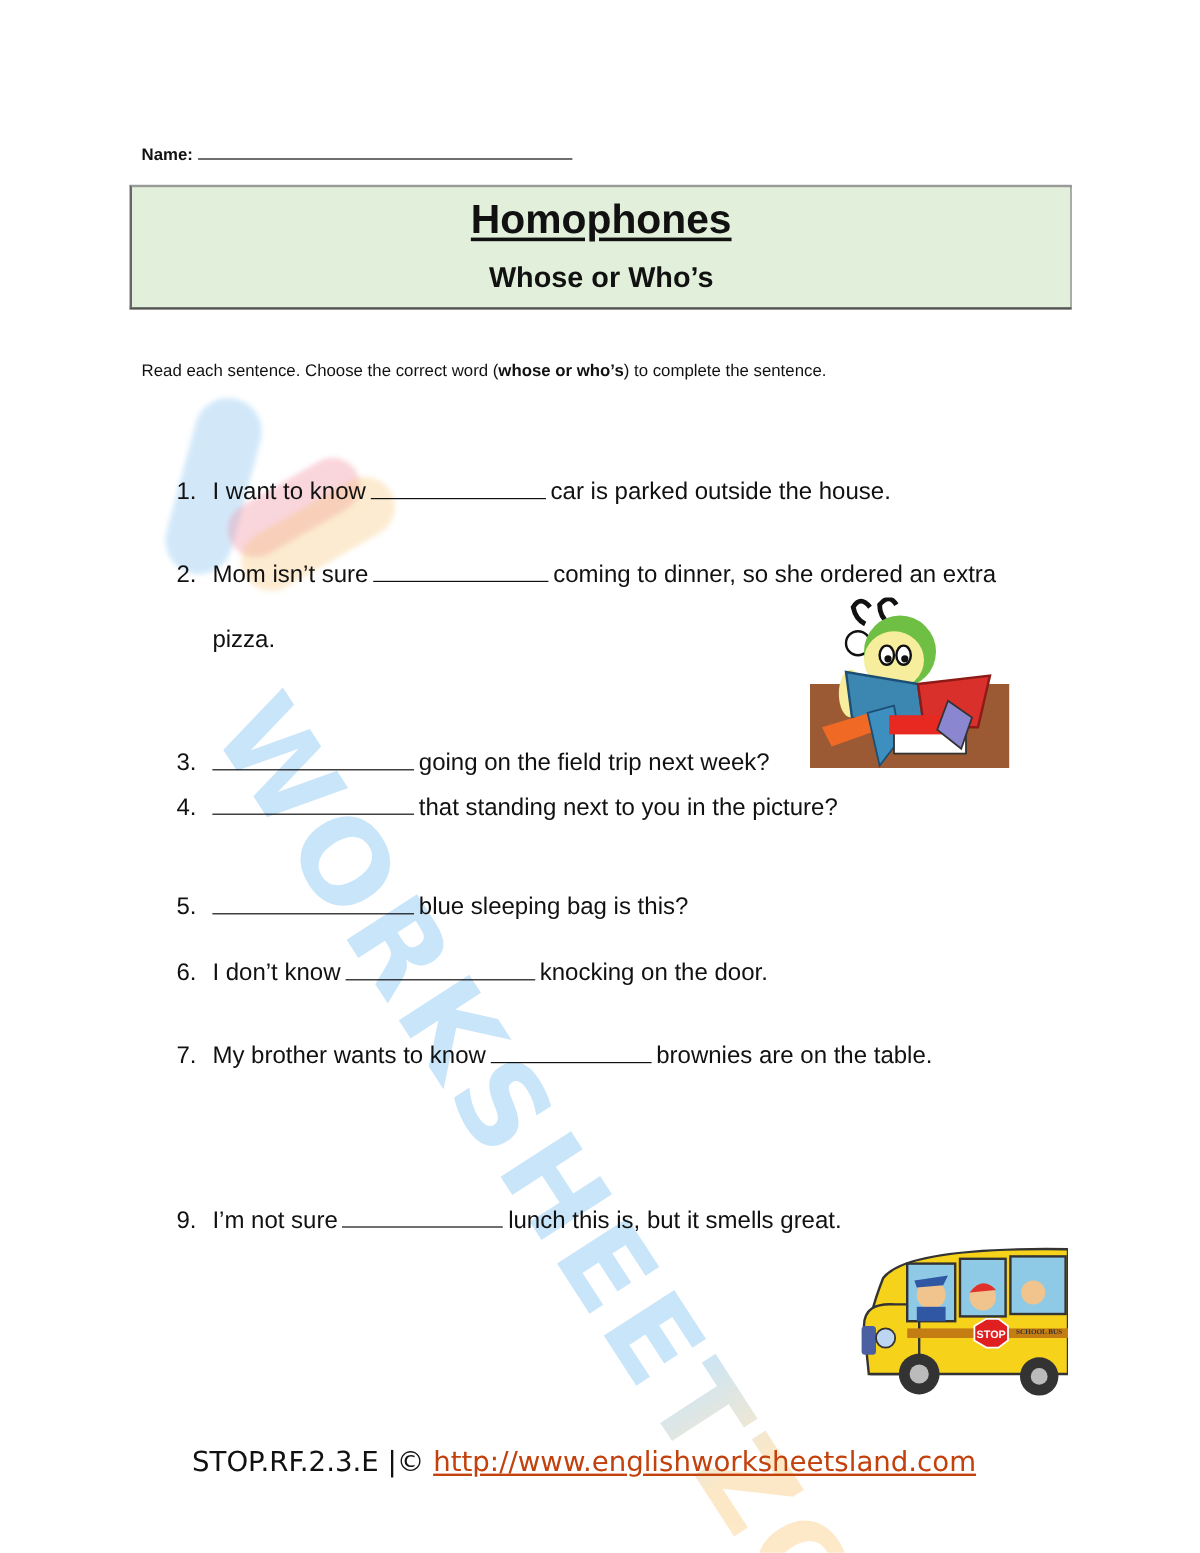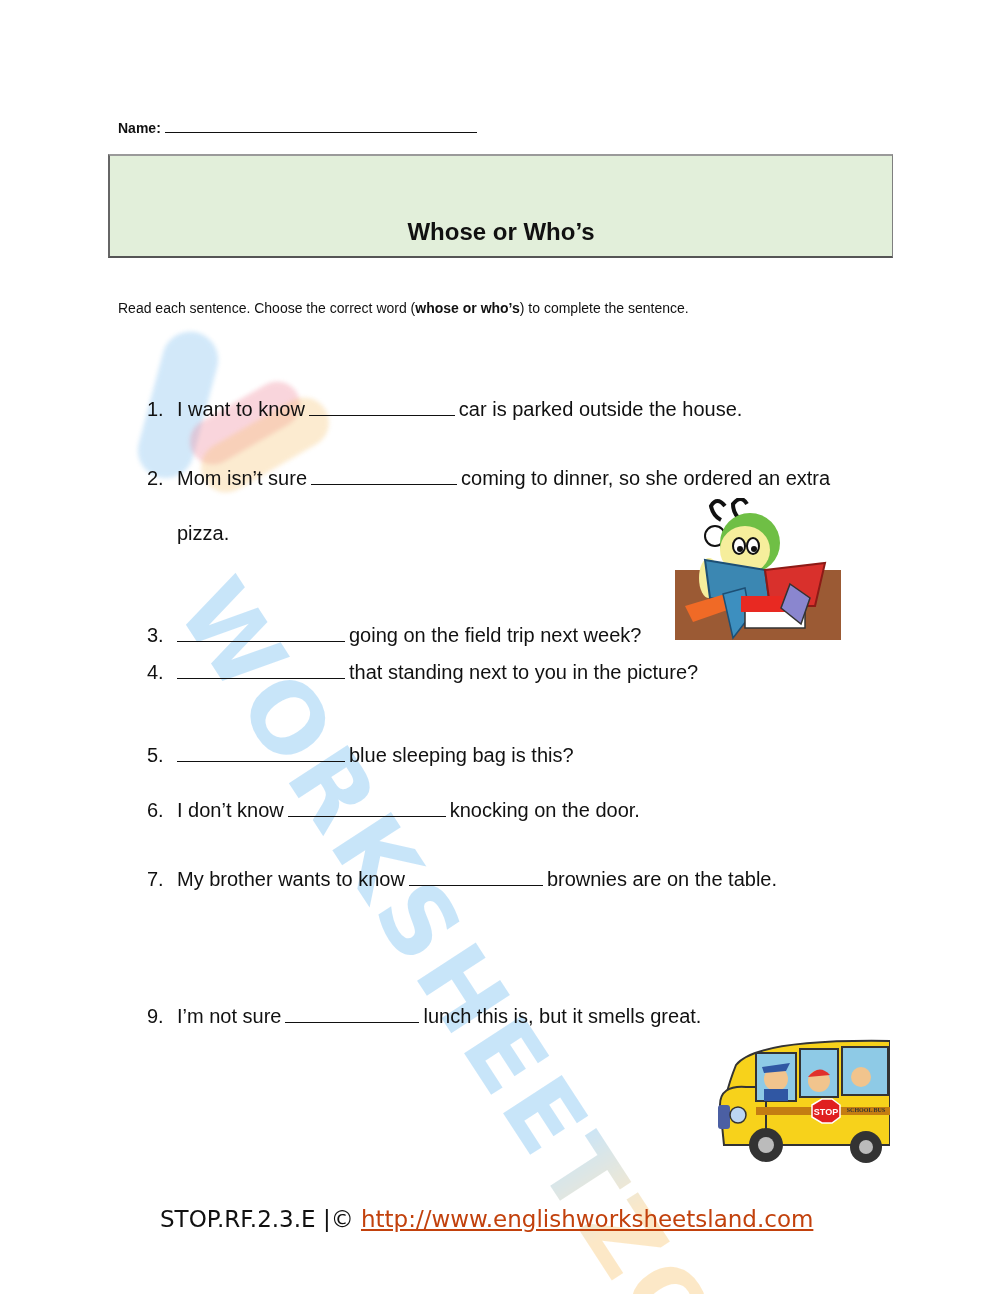--- a/index.html
+++ b/index.html
@@ -53,20 +53,21 @@
     <div class="wm-bar" style="left:185px;top:400px;width:120px;height:46px;background:#f08a9c;transform:rotate(-30deg);"></div>
     <div class="wm-bar" style="left:195px;top:420px;width:140px;height:50px;background:#f7c77a;transform:rotate(-30deg);"></div>
     <div class="wm-text">WORKSHEETZONE</div>
   </div>
 
   <div class="name-row">
     <span>Name:</span><span class="name-line"></span>
   </div>
 
   <div class="title-box">
+    <div class="title">Homophones</div>
     <div class="subtitle">Whose or Who’s</div>
   </div>
 
   <div class="instr">
     <span>Read each sentence. Choose the correct word (</span><b>whose or who’s</b><span>) to complete the sentence.</span>
   </div>
 
 
   <div class="q" style="top:397px;">
     <span class="num">1.</span><span>I want to know</span><span class="blank" style="width:146px;"></span><span>car is parked outside the house.</span>

